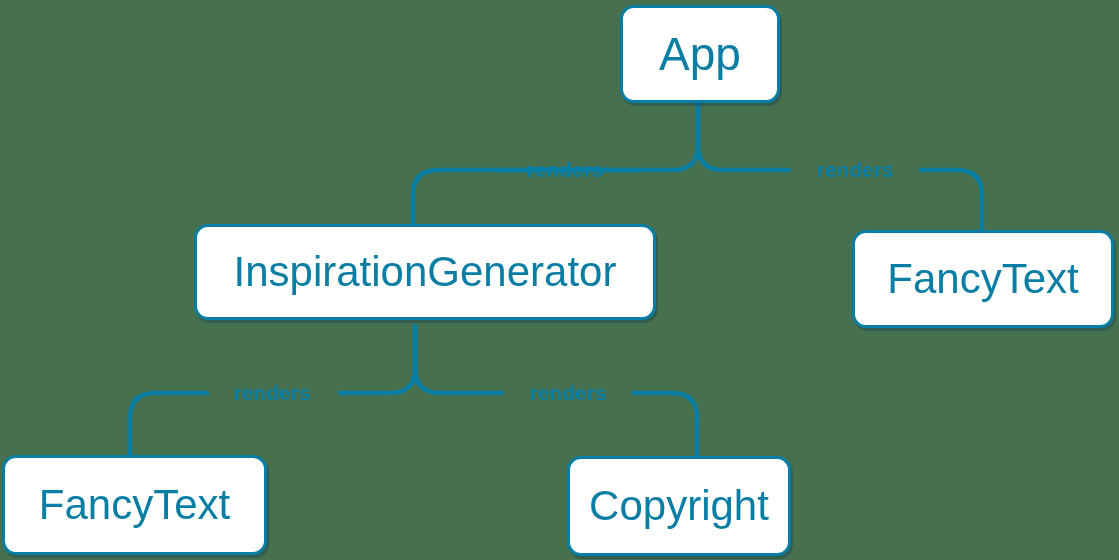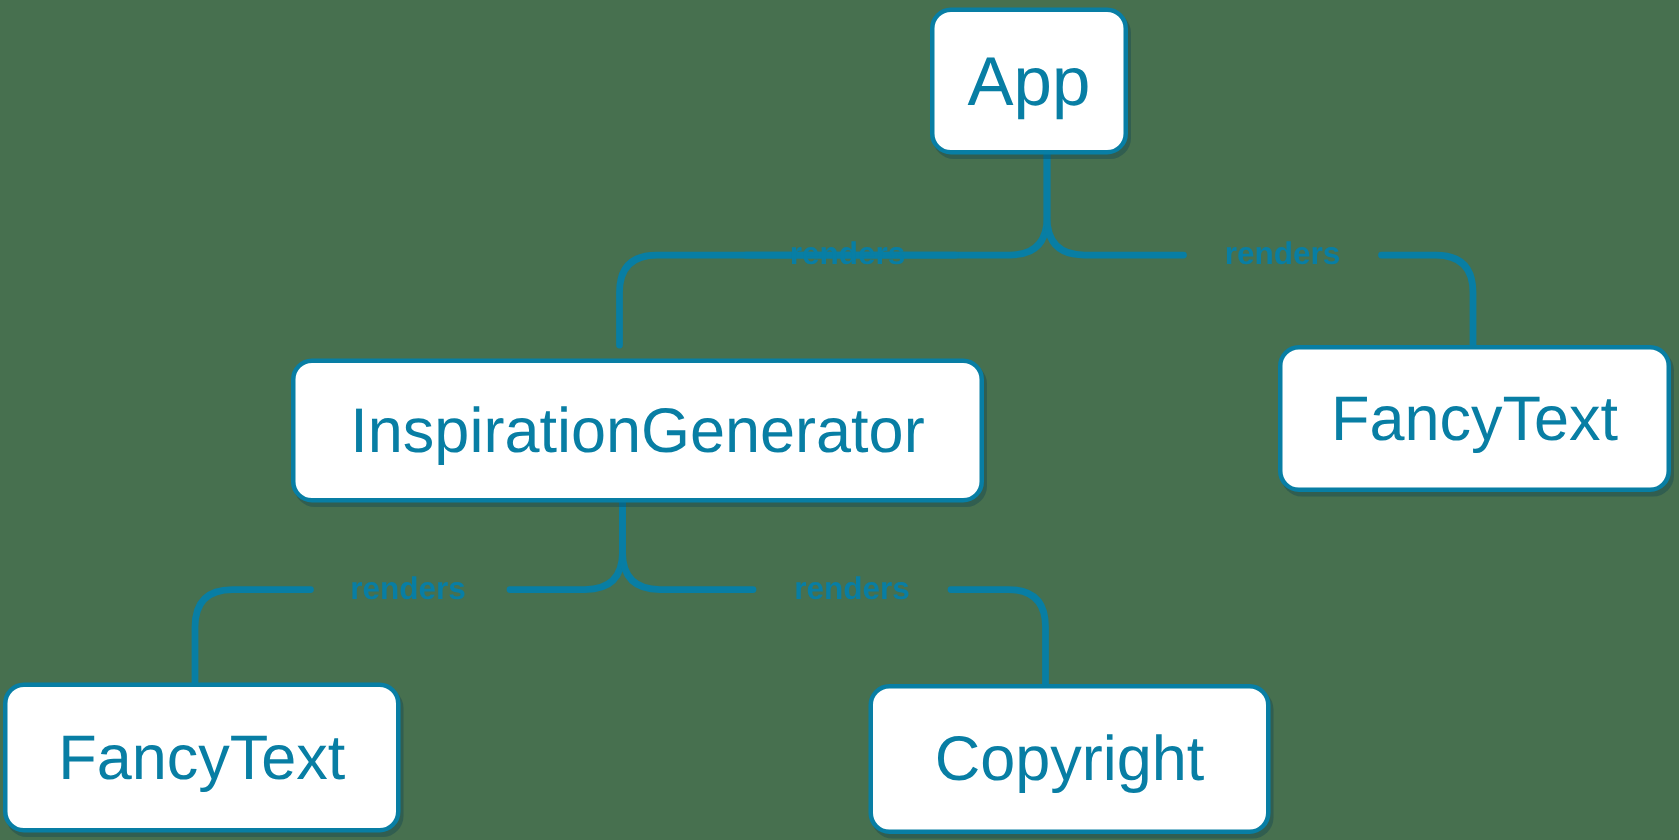--- a/index.html
+++ b/index.html
@@ -38,25 +38,25 @@
     background:var(--node-fill);
     border:3.5px solid var(--accent);
     border-radius:14px;
     color:var(--accent);
     font-size:42px;
     font-weight:500;
     box-shadow:2px 3px 0 rgba(8,60,84,0.35);
     box-sizing:border-box;
     white-space:nowrap;
   }
-  .node-app{left:620px;top:5px;width:132px;height:98px;font-size:46px;}
-  .node-inspiration-generator{left:194px;top:239px;width:462px;height:96px;}
+  .node-app{left:620px;top:5px;width:160px;height:98px;font-size:46px;}
+  .node-inspiration-generator{left:194px;top:224px;width:462px;height:96px;}
   .node-fancy-text-top{left:852px;top:230px;width:262px;height:98px;}
   .node-fancy-text-bottom{left:2px;top:455px;width:265px;height:100px;}
-  .node-copyright{left:579px;top:456px;width:268px;height:100px;}
+  .node-copyright{left:567px;top:456px;width:224px;height:100px;}
   .edge-label{
     position:absolute;
     transform:translate(-50%,-50%);
     color:var(--accent);
     font-size:21px;
     font-weight:600;
     white-space:nowrap;
   }
   .edge-label-1{left:565px;top:170px;}
   .edge-label-2{left:855px;top:170px;}

